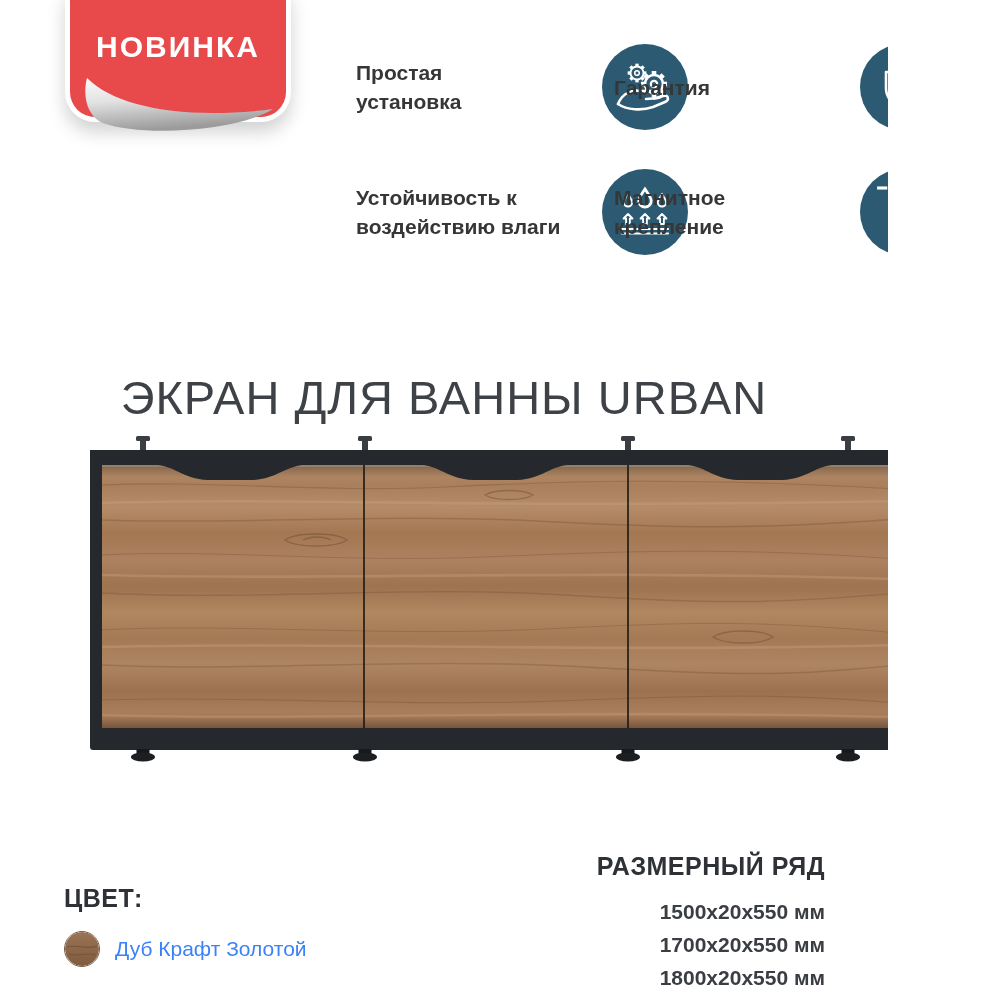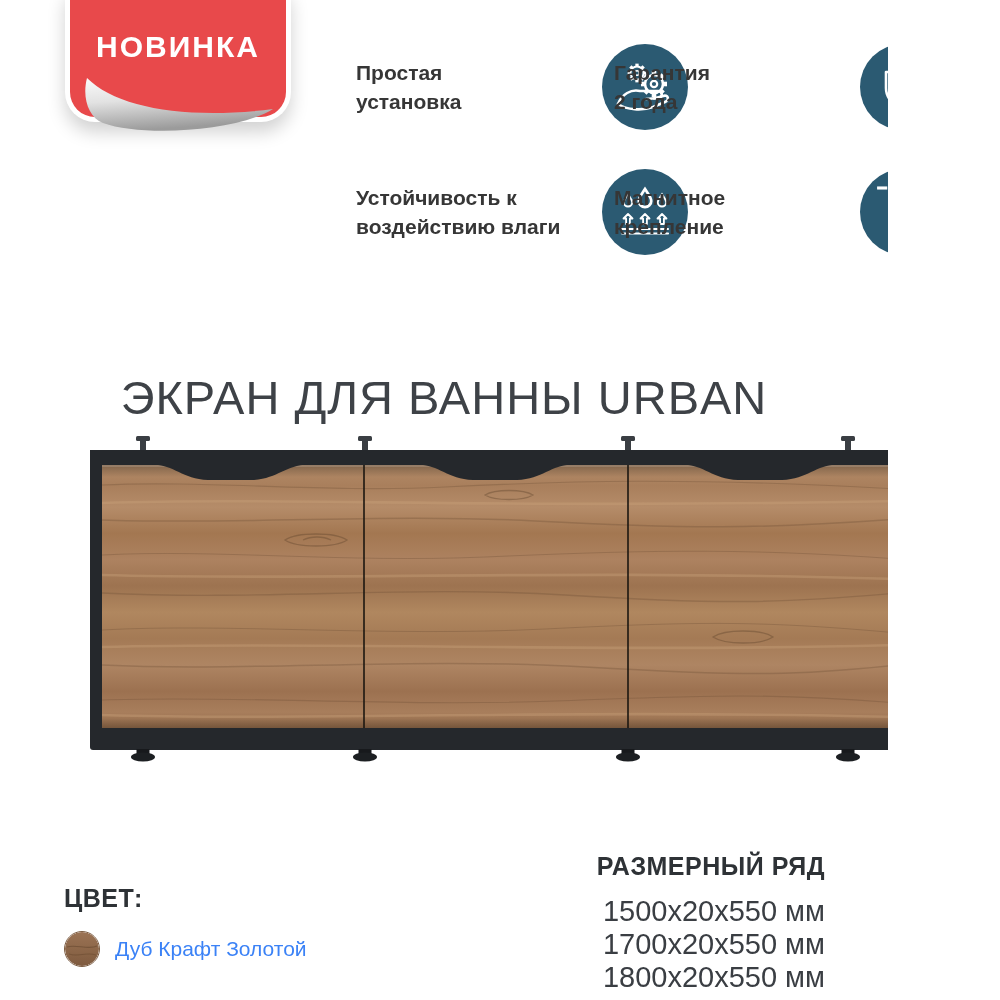--- a/index.html
+++ b/index.html
@@ -36,21 +36,21 @@
   .color-section{position:absolute;left:64px;top:884px;}
   .color-heading{font-size:25px;font-weight:700;color:#2e3236;letter-spacing:0.5px;}
   .swatch-row{display:flex;align-items:center;gap:15px;margin-top:18px;}
   .swatch{width:34px;height:34px;border-radius:50%;overflow:hidden;border:1px solid #7a5a40;flex:0 0 auto;}
   .swatch svg{display:block;}
   .swatch-label{font-size:21px;font-weight:300;color:#3b82f6;}
 
   
   .size-section{position:absolute;right:63px;top:820px;text-align:right;margin-top:32px;}
   .size-heading{font-size:25px;font-weight:700;color:#2e3236;letter-spacing:0.5px;margin-bottom:14px;}
-  .size-item{font-size:29px;font-weight:400;color:#3a3e43;line-height:33px;}
+  .size-item{font-size:21px;font-weight:700;color:#3a3e43;line-height:33px;}
 </style>
 </head>
 <body>
 
 <div class="canvas">
 
   <div class="badge">
     <div class="badge-red"></div>
     <div class="badge-label">НОВИНКА</div>
     <svg class="badge-curl" viewBox="0 0 212 66">
@@ -104,21 +104,20 @@
           <path d="M -27,17 C -23,7 -14,2 -5,4 L 13,4 C 18,4 18,11 13,11 L 1,12"></path>
           <path d="M -27,17 C -18,23 -3,24 8,20 L 20,15 C 25,13 23,7 18,9 L 9,11.5"></path>
         </g>
       </svg>
     </div>
   </div>
 
   <div class="feature f2">
     <div class="feature-text">
       <div>Гарантия</div>
-      <div>2 года</div>
     </div>
     <div class="icon-circle">
       <svg width="86" height="86" viewBox="-43 -43 86 86">
         <path d="M 0,-21 C 5,-17 11,-15 17,-15 L 17,1 C 17,11 9,18 0,22 C -9,18 -17,11 -17,1 L -17,-15 C -11,-15 -5,-17 0,-21 Z" fill="none" stroke="#ffffff" stroke-width="2.6" stroke-linejoin="round"></path>
         <text x="0" y="9" text-anchor="middle" fill="#ffffff" font-family="Liberation Sans, sans-serif" font-size="24" font-weight="700">2</text>
       </svg>
     </div>
   </div>
 
   <div class="feature f3">

